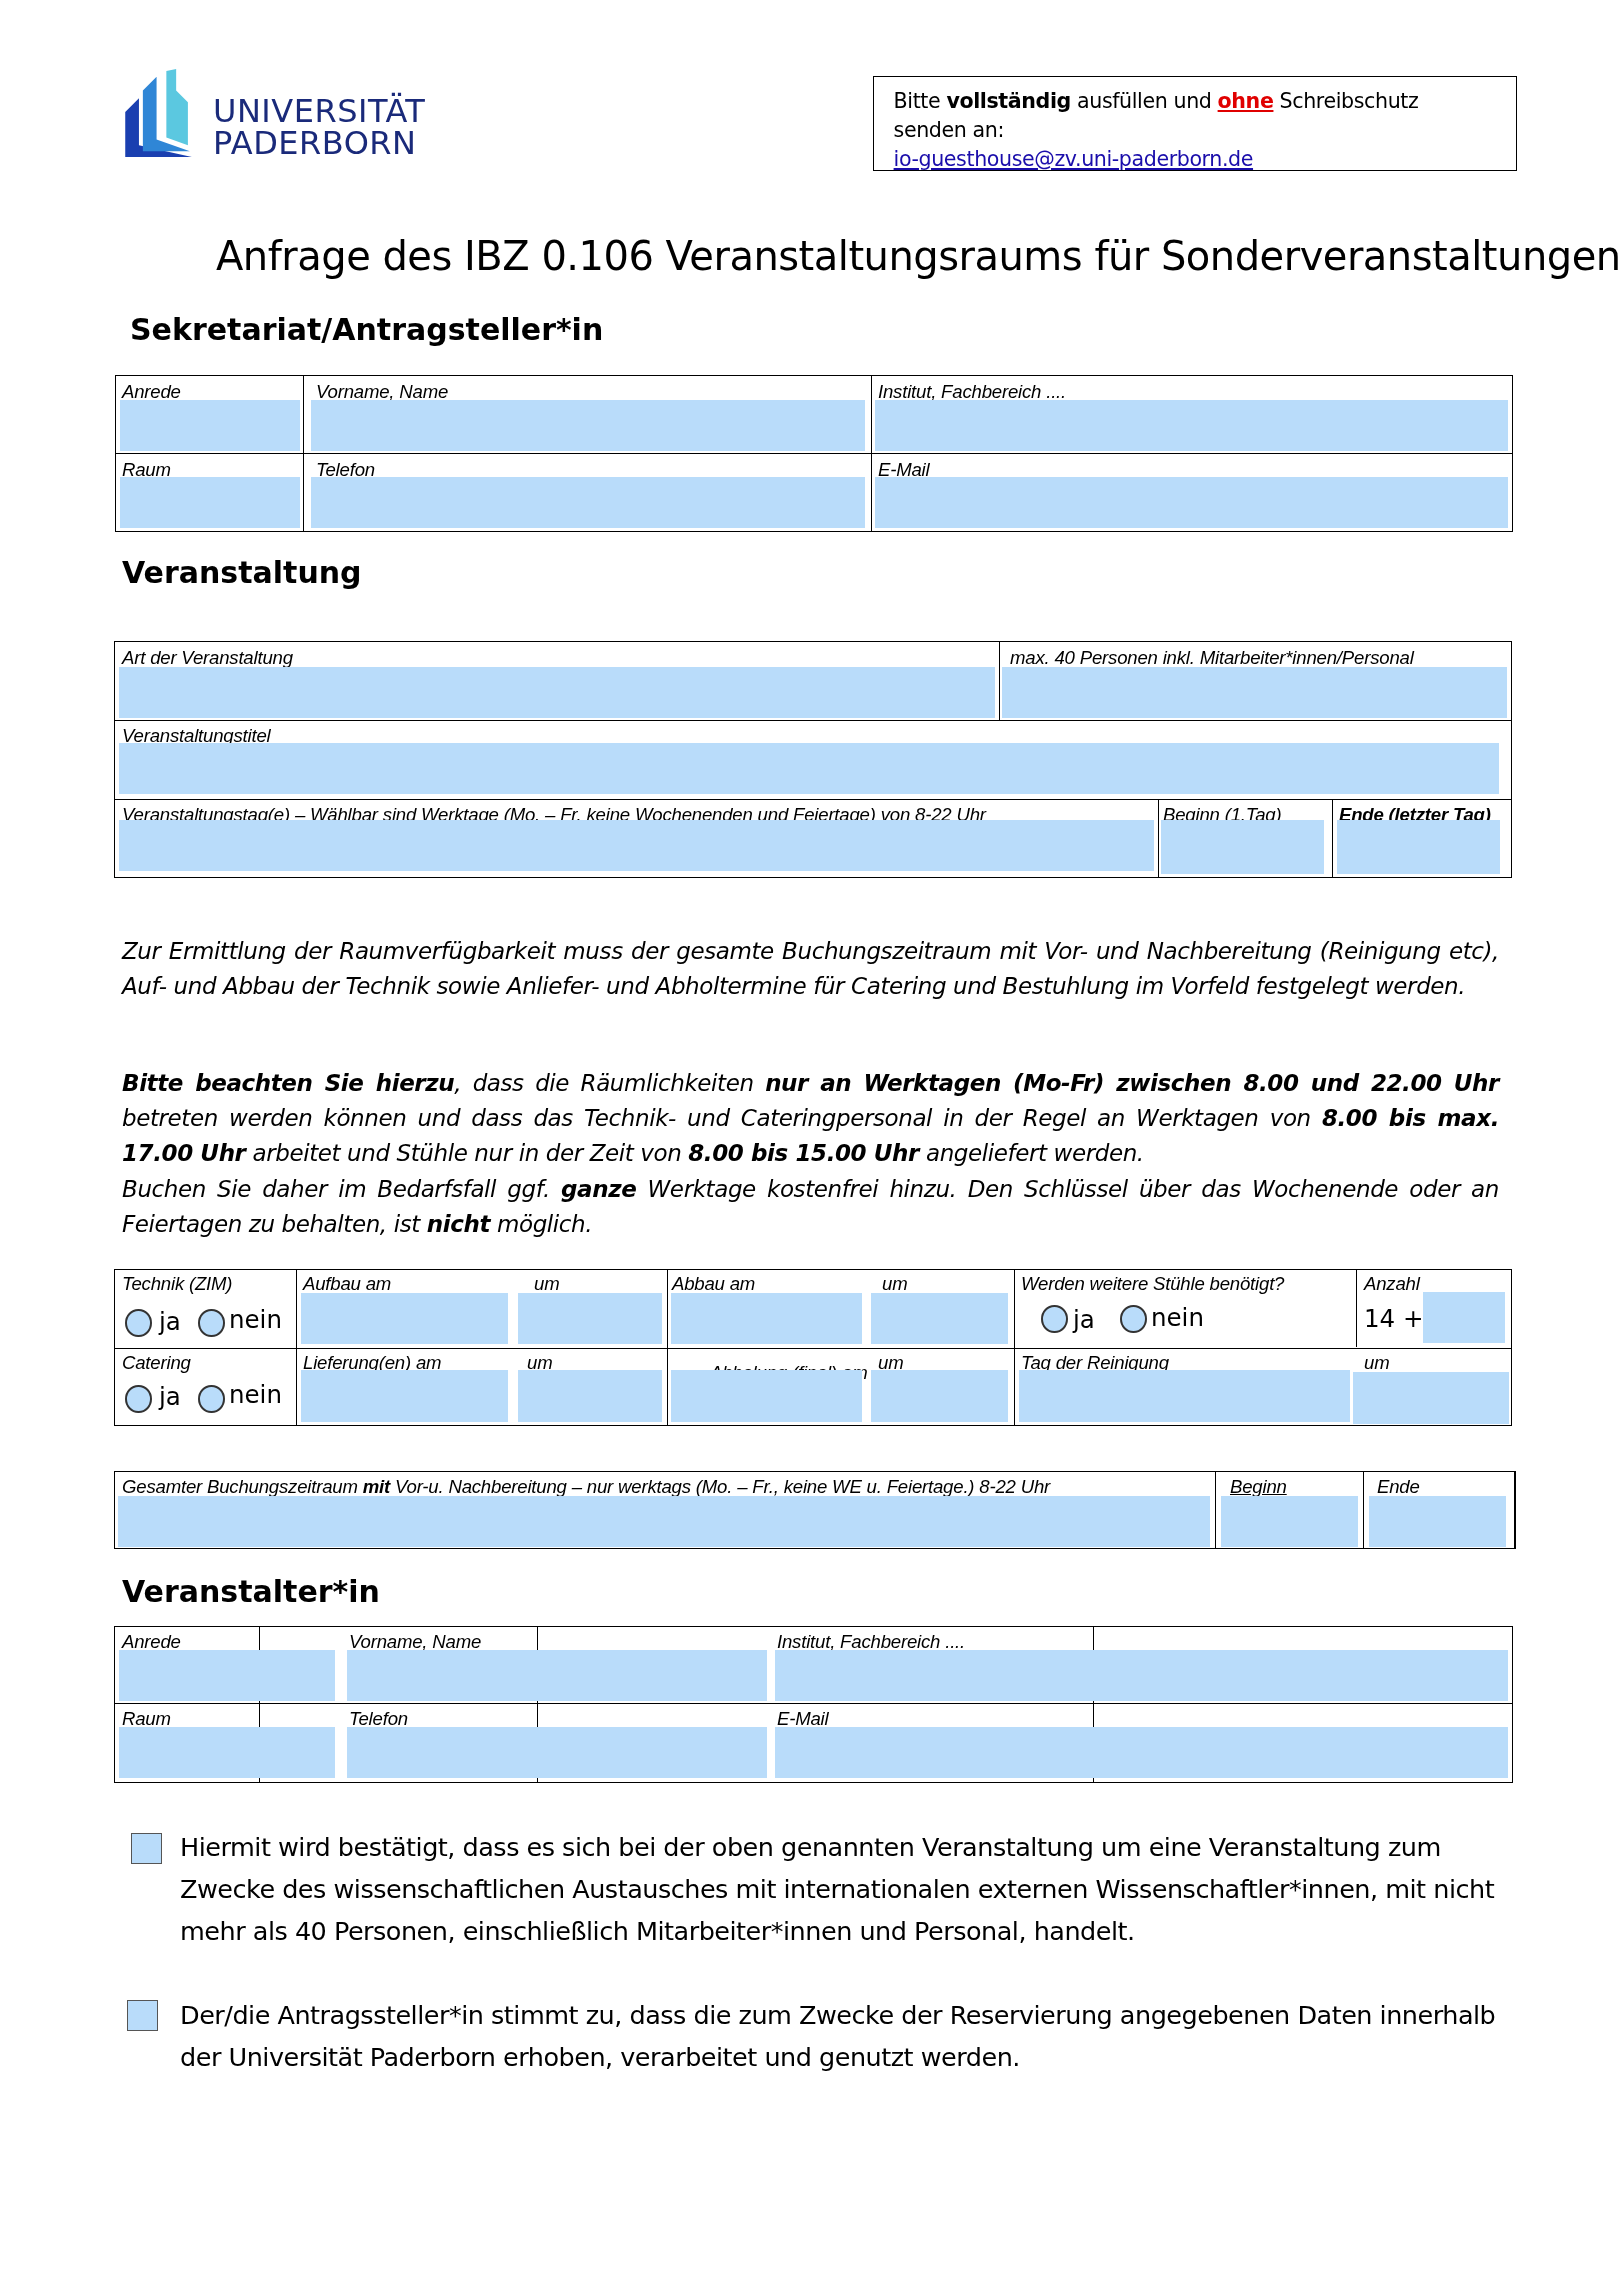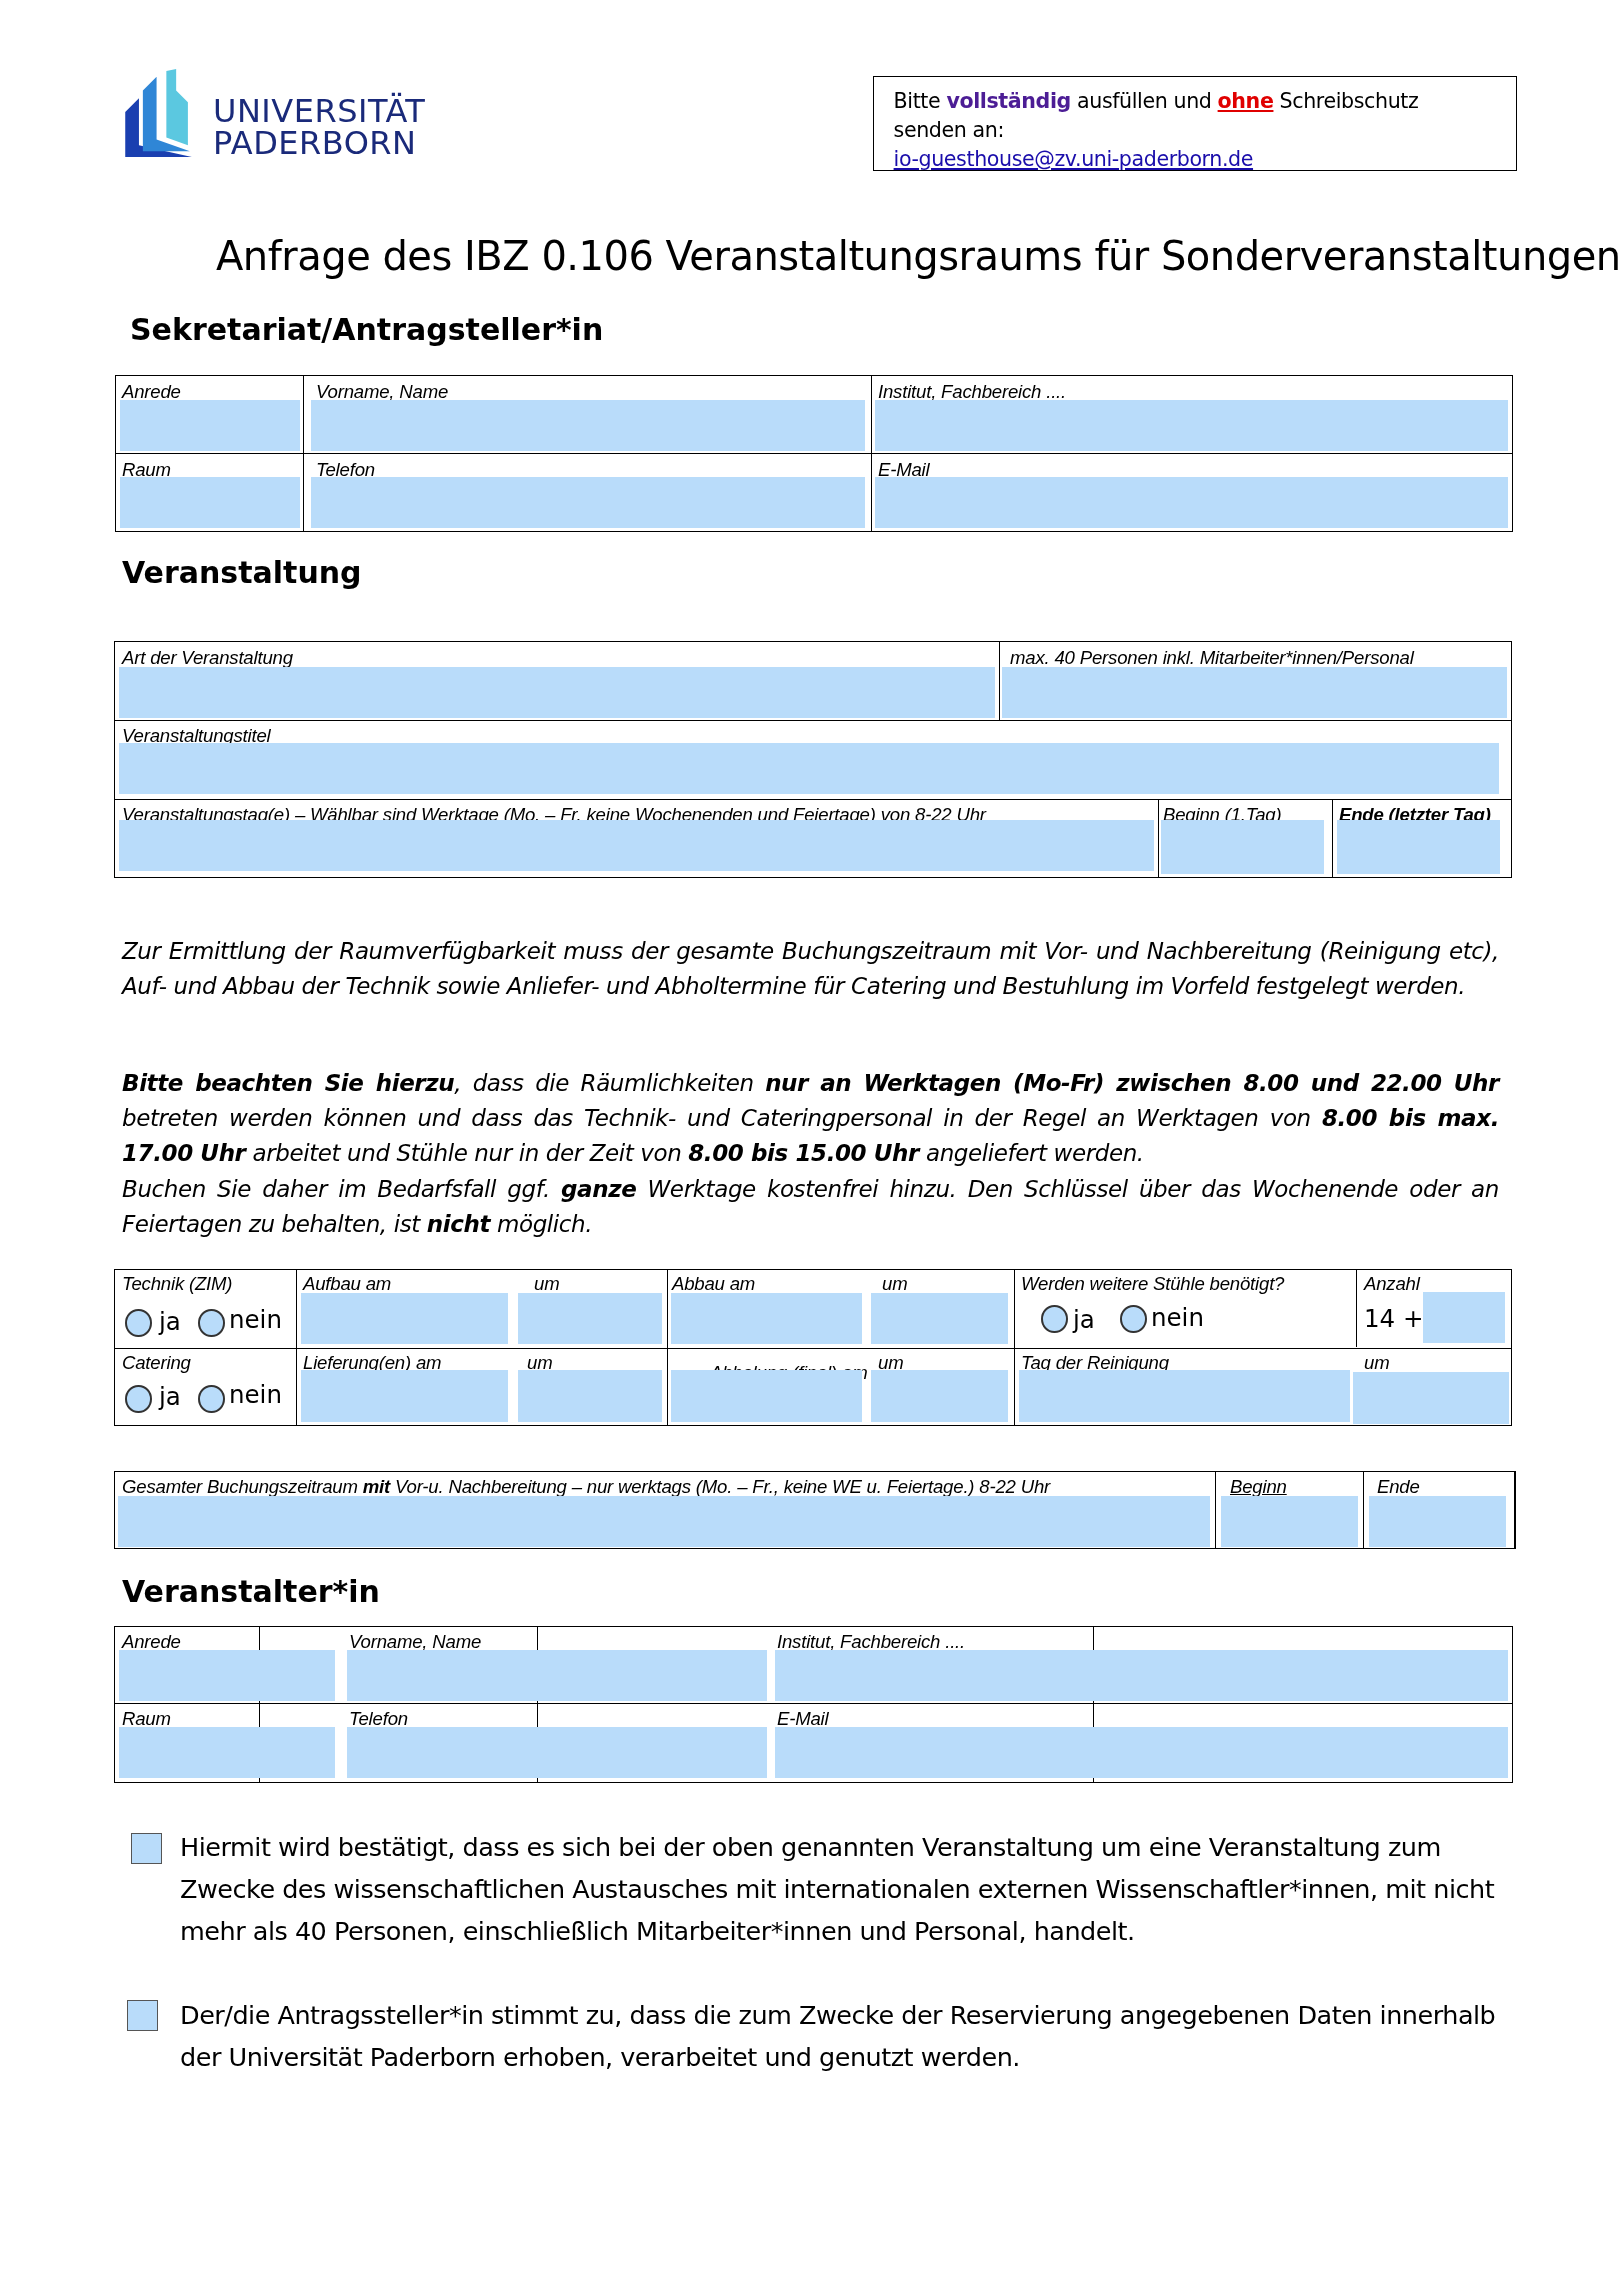--- a/index.html
+++ b/index.html
@@ -12,21 +12,21 @@
   .fld { position:absolute; background:#b9dcfa; border:none; box-sizing:border-box; padding:0 5.9px; font-size:17.6px; outline:none; font-family:"Liberation Sans", sans-serif; }
   .h2 { position:absolute; font-weight:bold; font-size:30px; font-family:"DejaVu Sans", sans-serif; white-space:nowrap; }
   .title { position:absolute; font-size:40px; font-family:"DejaVu Sans", sans-serif; white-space:nowrap; letter-spacing:-0.5px; }
   .para { position:absolute; left:122px; width:1377px; font-style:italic; font-size:23px; line-height:35px; text-align:justify; font-family:"DejaVu Sans", sans-serif; letter-spacing:-0.4px; }
   .para b { font-weight:bold; }
   .radio { position:absolute; width:26.5px; height:28px; border-radius:50%; background:#b9dcfa; border:2px solid #333; box-sizing:border-box; cursor:pointer; }
   .rlbl { position:absolute; font-size:24.5px; font-family:"DejaVu Sans", sans-serif; white-space:nowrap; }
   .chk { position:absolute; width:31px; height:31px; background:#b9dcfa; border:1.5px solid #555; box-sizing:border-box; cursor:pointer; }
   .chktxt { position:absolute; left:180px; width:1343px; font-size:25.5px; line-height:42px; font-family:"DejaVu Sans", sans-serif; letter-spacing:-0.5px; }
   .notice { position:absolute; left:873px; top:76px; width:644px; height:95px; border:1.5px solid #000; box-sizing:border-box; padding:9.8px 19.6px; font-size:20.6px; line-height:29px; font-family:"DejaVu Sans", sans-serif; letter-spacing:-0.4px; }
-  .red { color:#4c1d95; font-weight:bold; }
+  .red { color:#000000; font-weight:bold; }
   .redu { color:#e00000; font-weight:bold; text-decoration:underline; }
   .mail { color:#1a0dab; text-decoration:underline; }
 </style>
 </head>
 <body>
 
 <div class="abs" style="left:123px;top:69px;width:294px;height:93px;">
   <svg width="74" height="93" viewBox="0 0 75 95" style="position:absolute;left:0;top:0;">
     <polygon points="2,44 16,30 16,78 70,90 2,90" fill="#1a3fb0"></polygon>
     <polygon points="22,22 36,8 36,72 70,84 22,84" fill="#2f86d6" transform="translate(-2,0)"></polygon>

